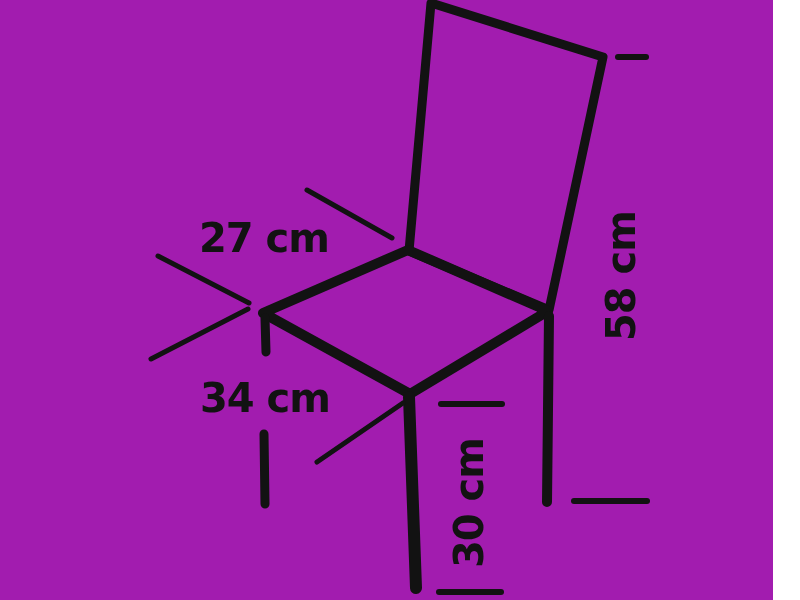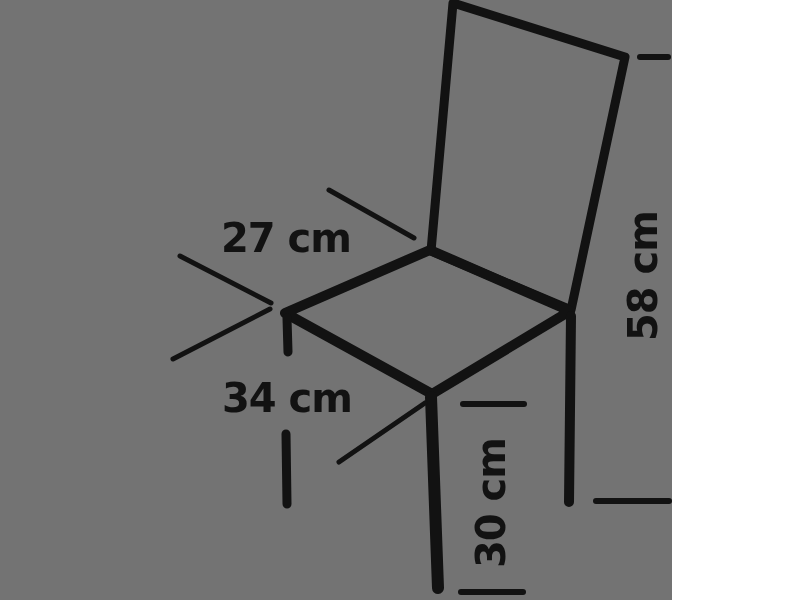--- a/index.html
+++ b/index.html
@@ -2,25 +2,24 @@
 <html><head>
 <meta charset="utf-8">
 <style>
   html, body {
     margin: 0;
     padding: 0;
     background: #ffffff;
   }
   .stage {
     position: relative;
-    width: 650px;
+    width: 773px;
     height: 600px;
-    background: #737373;
+    background: #a21caf;
     overflow: hidden;
-    padding-left: 22px;
   }
   svg { display: block; }
   .chair-stroke {
     fill: none;
     stroke: #121212;
     stroke-linecap: round;
     stroke-linejoin: round;
   }
   .dim-stroke {
     fill: none;

